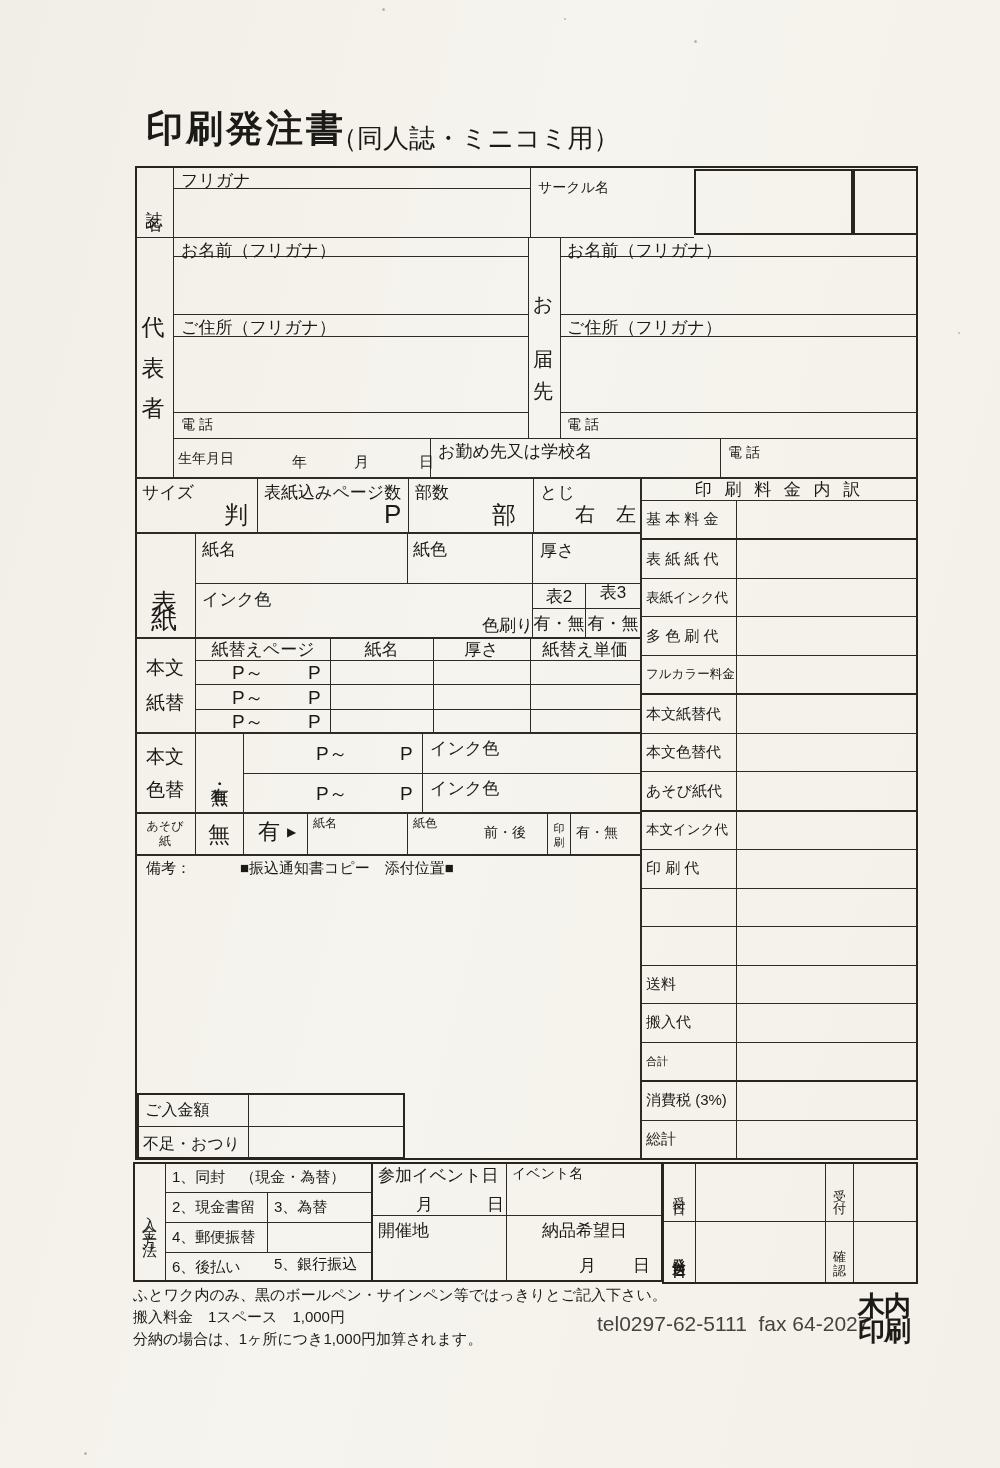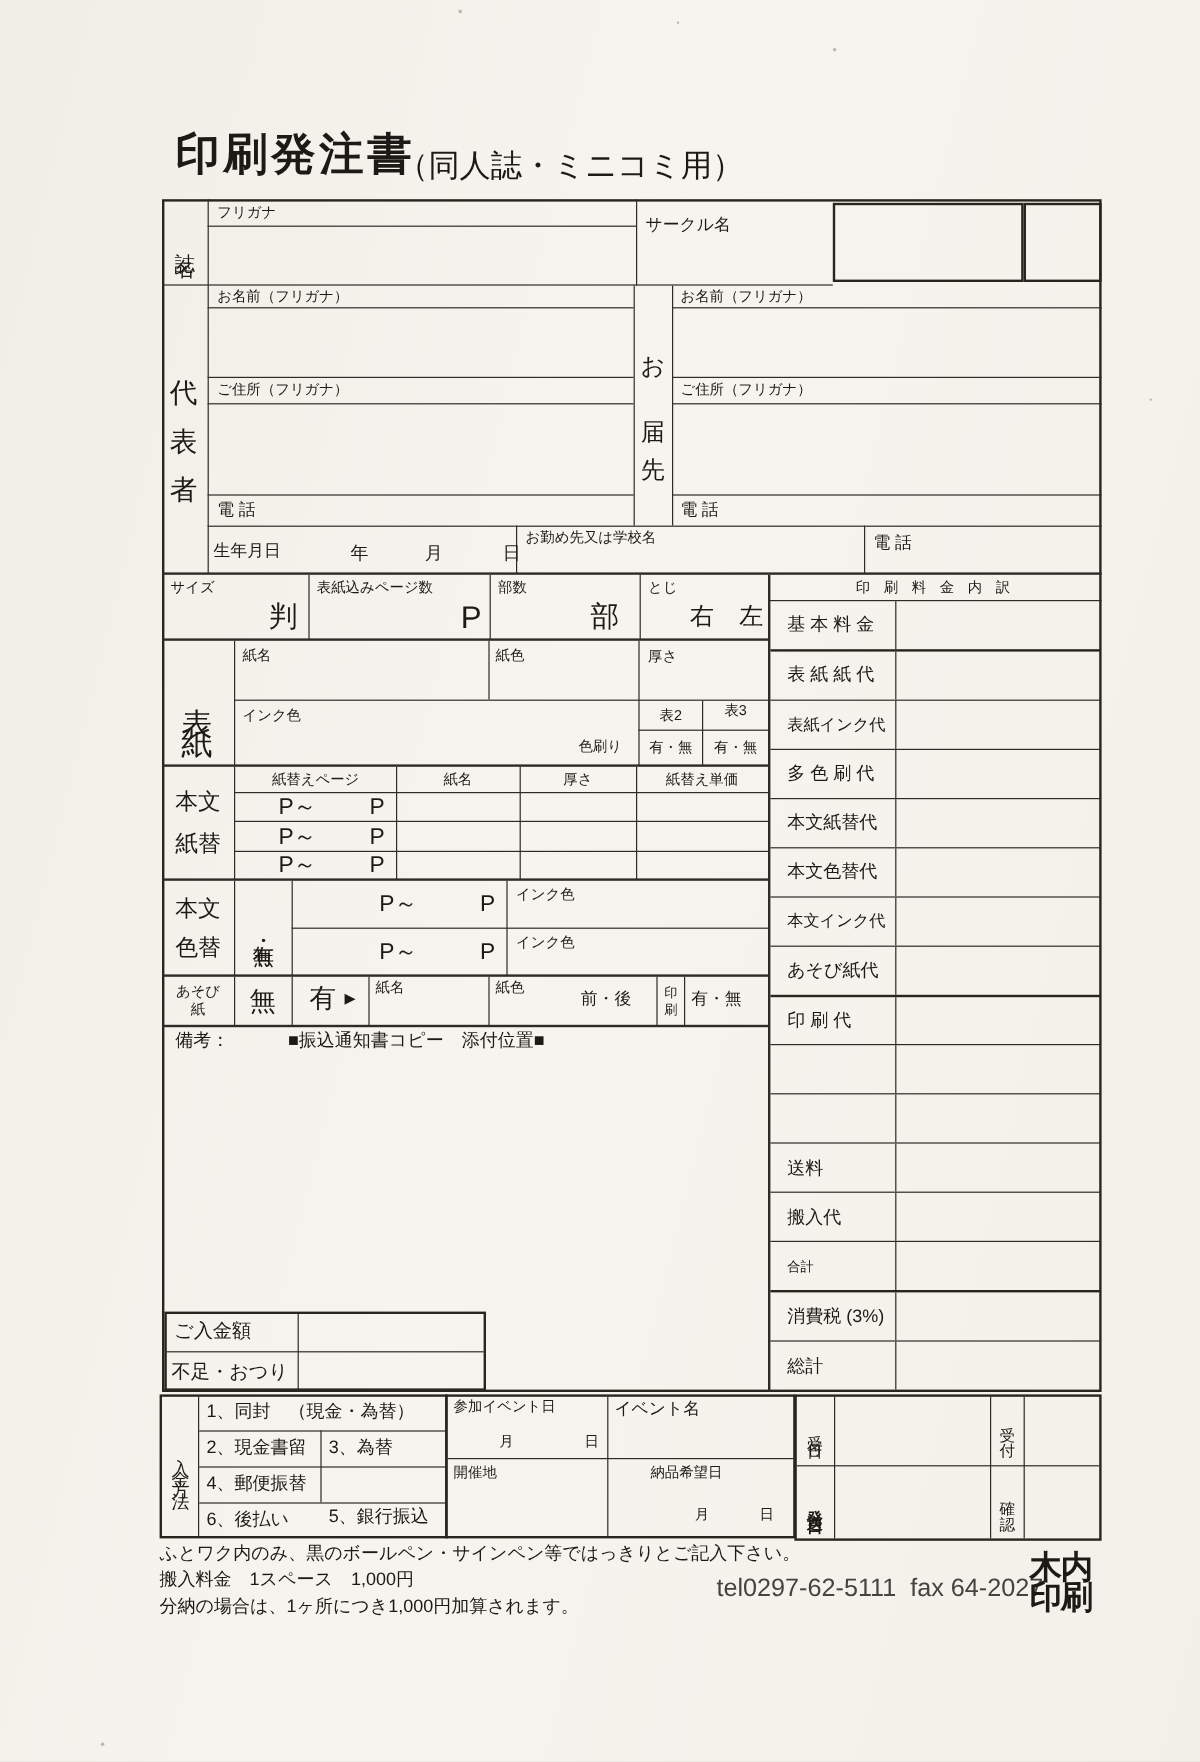--- a/index.html
+++ b/index.html
@@ -7,28 +7,28 @@
   .sheet{position:relative;width:1000px;height:1468px;margin:0 auto;
     background:linear-gradient(104deg,#f1eee7 0%,#f6f4ee 45%,#f3f0e9 100%);
     color:#1c1a17;overflow:hidden}
   .a{position:absolute}
   .ln{position:absolute;background:#2e2b27}
   .bx{position:absolute;border:2.5px solid #28251f;box-sizing:border-box}
   .t{position:absolute;color:#1c1a17;white-space:pre;line-height:1.25}
   .v{writing-mode:vertical-rl;text-orientation:upright}
   .c{display:flex;align-items:center;justify-content:center}
   .col{display:flex;flex-direction:column;align-items:center;justify-content:center}
-  .f11{font-size:11px}.f12{font-size:12px}.f13{font-size:12px}.f14{font-size:14px}
+  .f11{font-size:11px}.f12{font-size:12px}.f13{font-size:17px}.f14{font-size:14px}
   .f15{font-size:15px}.f16{font-size:16px}.f19{font-size:19px}.f20{font-size:20px}
   .f22{font-size:22px}.f24{font-size:24px}.f26{font-size:26px}
   #fee-rows{position:absolute;left:642px;top:501px;width:275px;height:657px;display:flex;flex-direction:column}
   .fee-row{flex:1;display:flex;border-bottom:1px solid #2e2b27}
   .fee-row:last-child{border-bottom:none}
   .fee-row.thick{border-bottom:2.5px solid #28251f}
-  .fee-label{width:90px;border-right:1px solid #2e2b27;display:flex;align-items:center;padding-left:14px;white-space:pre;color:#1c1a17}
+  .fee-label{width:90px;border-right:1px solid #2e2b27;display:flex;align-items:center;padding-left:4px;white-space:pre;color:#1c1a17}
   .fee-value{flex:1}
   .speck{position:absolute;width:3px;height:3px;border-radius:50%;background:#bcb7ae}
 </style>
 </head>
 <body>
 
 <div class="sheet">
 
   <div class="speck" style="left:382px;top:8px"></div>
   <div class="speck" style="left:694px;top:40px"></div>
@@ -237,34 +237,38 @@
         <div class="fee-value"></div>
       </div>
       <div class="fee-row">
         <div class="fee-label" style="font-size: 13.5px;">表紙インク代</div>
         <div class="fee-value"></div>
       </div>
       <div class="fee-row">
         <div class="fee-label" style="font-size: 15px;">多 色 刷 代</div>
         <div class="fee-value"></div>
       </div>
+      <div class="fee-row thick">
+        <div class="fee-label" style="font-size: 12.5px;">フルカラー料金</div>
+        <div class="fee-value"></div>
+      </div>
       <div class="fee-row">
         <div class="fee-label" style="font-size: 15px;">本文紙替代</div>
         <div class="fee-value"></div>
       </div>
       <div class="fee-row">
         <div class="fee-label" style="font-size: 15px;">本文色替代</div>
-        <div class="fee-value"></div>
-      </div>
-      <div class="fee-row">
-        <div class="fee-label" style="font-size: 13.5px;">本文インク代</div>
         <div class="fee-value"></div>
       </div>
       <div class="fee-row thick">
         <div class="fee-label" style="font-size: 15px;">あそび紙代</div>
+        <div class="fee-value"></div>
+      </div>
+      <div class="fee-row">
+        <div class="fee-label" style="font-size: 13.5px;">本文インク代</div>
         <div class="fee-value"></div>
       </div>
       <div class="fee-row">
         <div class="fee-label" style="font-size: 15px;">印 刷 代</div>
         <div class="fee-value"></div>
       </div>
       <div class="fee-row">
         <div class="fee-label" style="font-size: 15px;"></div>
         <div class="fee-value"></div>
       </div>

